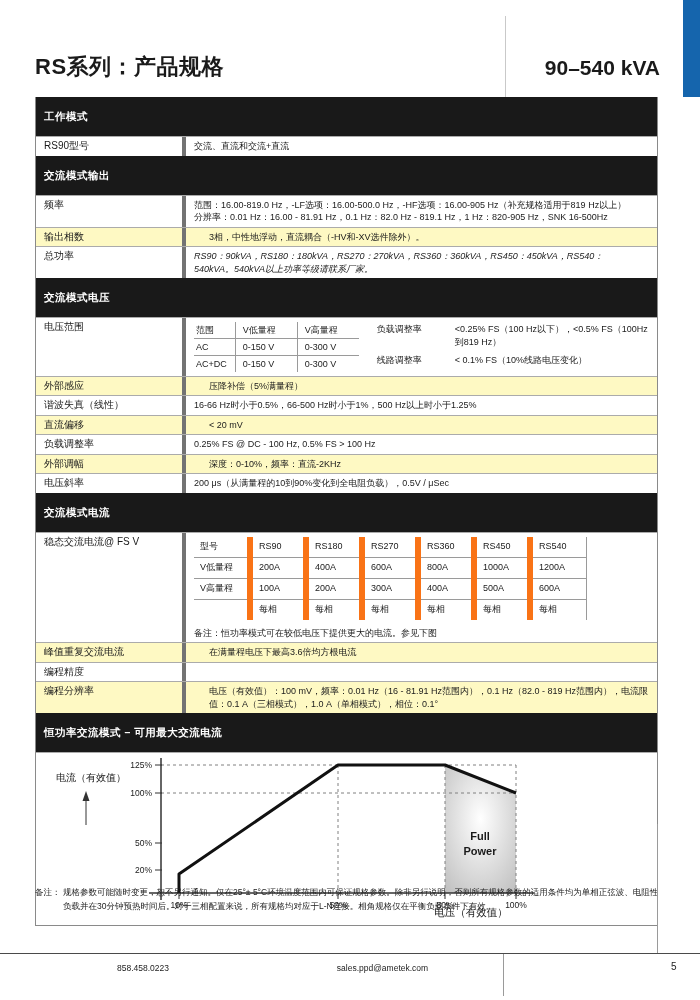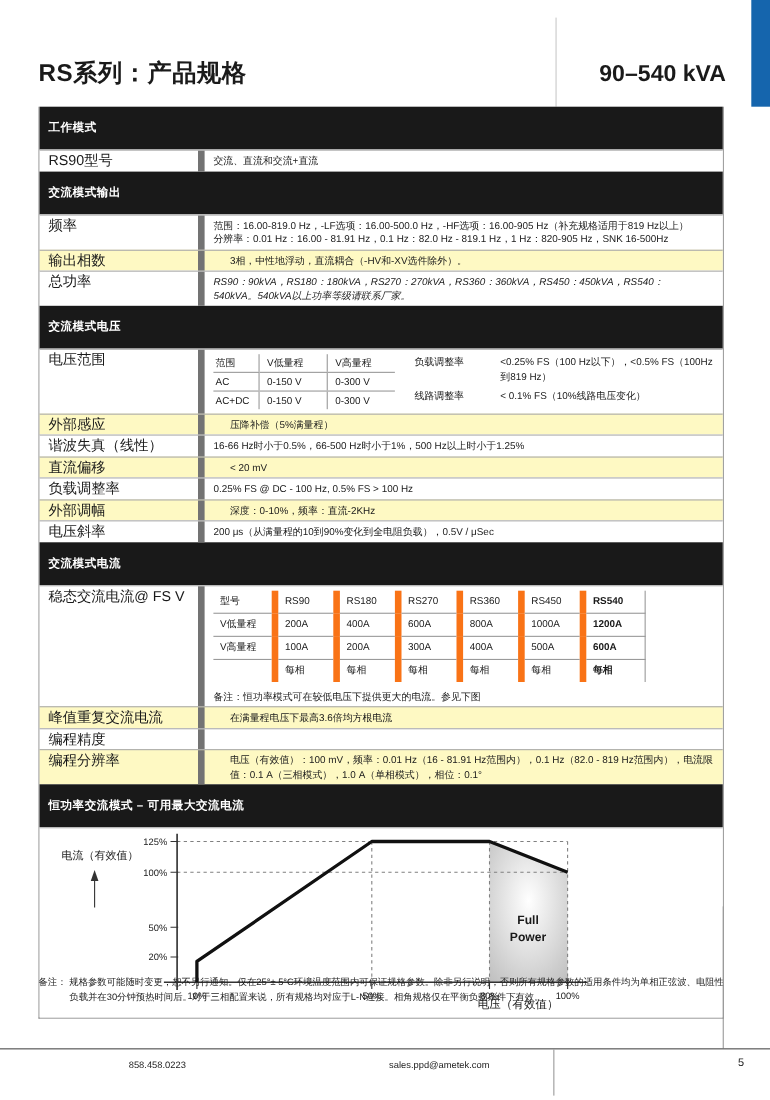--- a/index.html
+++ b/index.html
@@ -13,55 +13,55 @@
   .header-vline { position:absolute; left:505px; top:16px; width:1px; height:81px; background:#c9c9c9; }
   .kva-range { position:absolute; right:40px; top:56px; font-size:21px; font-weight:bold; }
   .accent-box { position:absolute; right:0; top:0; width:17px; height:97px; background:#1565ad; }
 
   
   .spec-table { position:absolute; left:35px; top:97px; width:623px; box-sizing:border-box;
     border-left:1px solid #8a8a8a; border-right:1px solid #8a8a8a; border-bottom:1px solid #8a8a8a; }
   .sec-bar { background:#191919; color:#fff; font-size:10.5px; font-weight:bold; padding:14px 8px; line-height:11px; letter-spacing:0.5px; }
   .row { display:flex; border-top:1px solid #ababab; background:#fff; }
   .row.alt { background:#fef9c3;gap:15px; }
-  .cell-label { width:150px; min-width:150px; box-sizing:border-box; padding:3px 8px; border-right:6px solid #737373; font-size:13px; line-height:12.5px; }
+  .cell-label { width:150px; min-width:150px; box-sizing:border-box; padding:3px 8px; border-right:4px solid #737373; font-size:10px; line-height:12.5px; }
   .cell-value { flex:1; padding:3px 8px; font-size:9px; line-height:12.5px; }
 
   
   .vrange-flex { display:flex; align-items:flex-start; }
   .vtable { border-collapse:collapse; font-size:9px; margin-top:1px; }
   .vtable td { padding:2.5px 8px 2.5px 2px; line-height:11px; white-space:nowrap; }
   .vtable td + td { border-left:1px solid #9a9a9a; padding-left:7px; min-width:46px; }
   .vtable tr:not(:last-child) td { border-bottom:1px solid #9a9a9a; }
   .reg-block { margin-left:18px; margin-top:2px; }
   .reg-line { display:flex; margin-bottom:6px; }
   .reg-label { width:78px; min-width:78px; }
 
   
   .ctable { border-collapse:collapse; font-size:9px; margin-top:1px; }
   .ctable td { padding:4.5px 6px; line-height:11px; width:56px; min-width:56px; box-sizing:border-box; white-space:nowrap; }
   .ctable td + td { border-left:6px solid #f97316;margin-left:37px; }
-  .ctable td:last-child { border-right:1px solid #9a9a9a;font-weight:bold; }
+  .ctable td:last-child { border-right:1px solid #9a9a9a; }
   .ctable tr:nth-child(-n+3) td { border-bottom:1px solid #9a9a9a; }
   .cnote { margin-top:7px; }
 
   
   .chart-box { border-top:1px solid #ababab; height:172px; background:#fff; }
 
   
   .notes { position:absolute; left:35px; top:885px; width:626px; font-size:8.5px; line-height:14px; color:#222;
     padding-left:28px; box-sizing:border-box; }
   .notes-prefix { position:absolute; left:0; top:0; }
 
   
   .footer-rule { position:absolute; left:0; top:953px; width:700px; height:1px; background:#4a4a4a; }
   .right-vline { position:absolute; left:657px; top:824px; width:1px; height:129px; background:#9a9a9a; }
   .footer-vline { position:absolute; left:503px; top:954px; width:1px; height:42px; background:#9a9a9a; }
   .footer-phone { position:absolute; left:93px; top:963px; width:100px; text-align:center; font-size:8.5px; color:#222; }
-  .footer-email { position:absolute; left:320px; top:963px; width:125px; text-align:right; font-size:8.5px; color:#222; }
+  .footer-email { position:absolute; left:320px; top:963px; width:125px; text-align:center; font-size:8.5px; color:#222; }
   .footer-page { position:absolute; left:671px; top:961px; font-size:10px; color:#222; }
 
   svg text { font-family:"Liberation Sans","DejaVu Sans",sans-serif; fill:#1a1a1a; }
 </style>
 </head>
 <body>
 
 <div class="page-title">RS系列：产品规格</div>
 <div class="header-vline"></div>
 <div class="kva-range">90–540 kVA</div>

